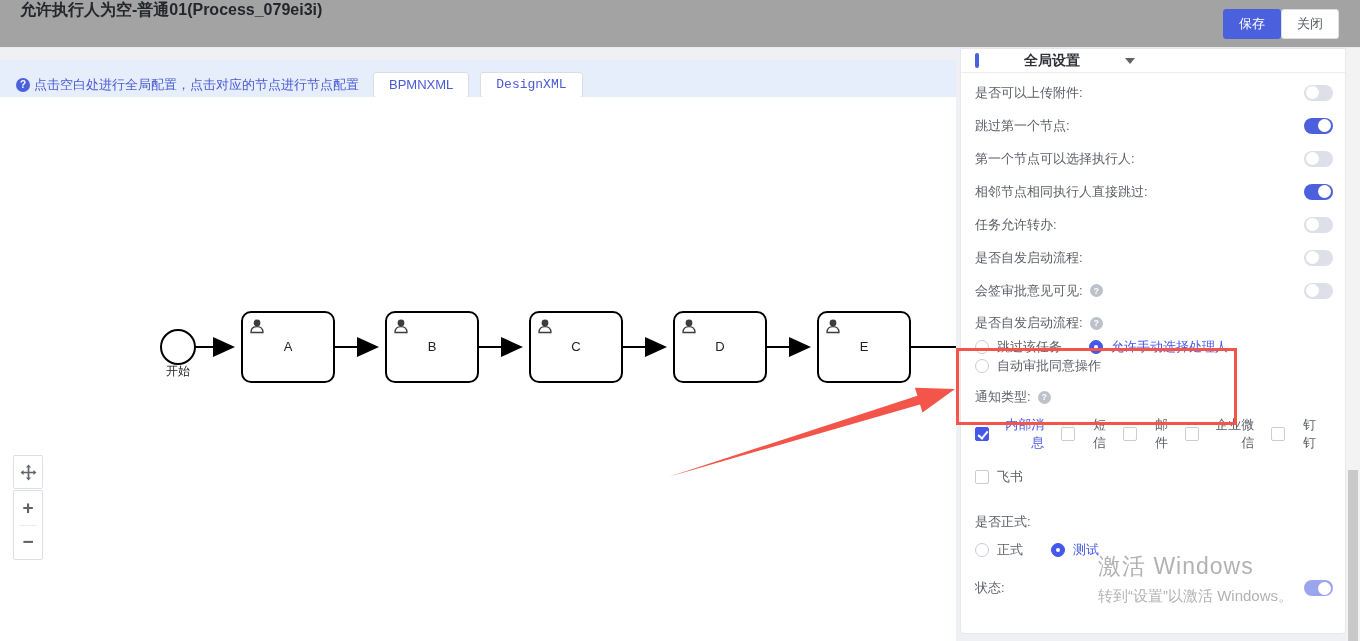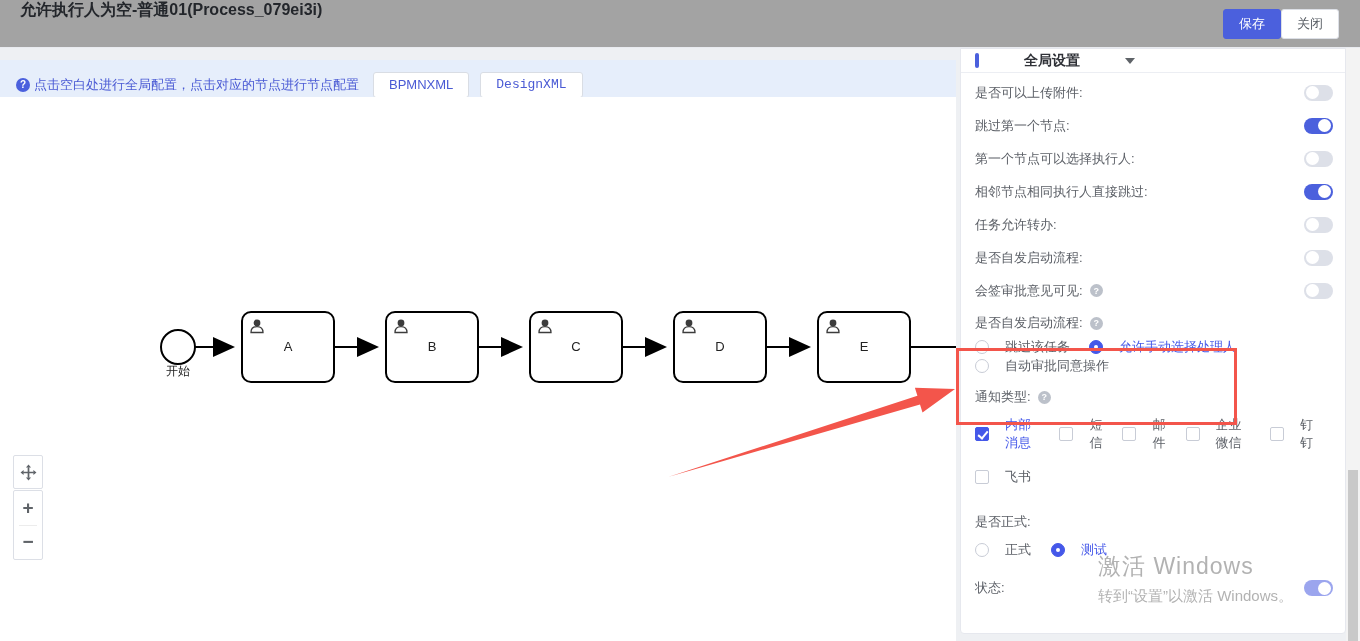--- a/index.html
+++ b/index.html
@@ -62,22 +62,22 @@
   .toggle { width:29px; height:16px; border-radius:9px; background:#dde0e8; position:relative;
     cursor:pointer; flex:none; }
   .toggle::after { content:""; position:absolute; width:13px; height:13px; border-radius:50%;
     background:#fff; top:1.5px; left:2px; }
   .toggle.on { background:#4b60dd; }
   .toggle.on::after { left:auto; right:2px; }
   .toggle.lite { background:#9ba5ee; }
 
   .section { margin-top:7px; }
   .opt-grid { display:flex; flex-wrap:wrap; margin-top:7px; line-height:15px; }
-  .opt { display:inline-flex; align-items:center; gap:16px; font-size:13px; color:#5b5f66;
-    cursor:pointer; }
+  .opt { display:inline-flex; align-items:center; gap:8px; font-size:13px; color:#5b5f66;
+    cursor:pointer;text-align:right; }
   .opt .txt.blue { color:#4558e9; }
   .radio { width:14px; height:14px; border-radius:50%; border:1px solid #c8ccd6; background:#fff;
     flex:none; position:relative; }
   .radio.sel { border-color:#4558e9; background:#4558e9; }
   .radio.sel::after { content:""; position:absolute; left:4px; top:4px; width:4px; height:4px;
     border-radius:50%; background:#fff; }
   .cbx { width:14px; height:14px; border-radius:2px; border:1px solid #c8ccd6; background:#fff;
     flex:none; position:relative; }
   .cbx.chk { background:#4558e9; border-color:#4558e9; }
   .cbx.chk::after { content:""; position:absolute; left:4px; top:1px; width:4px; height:8px;

